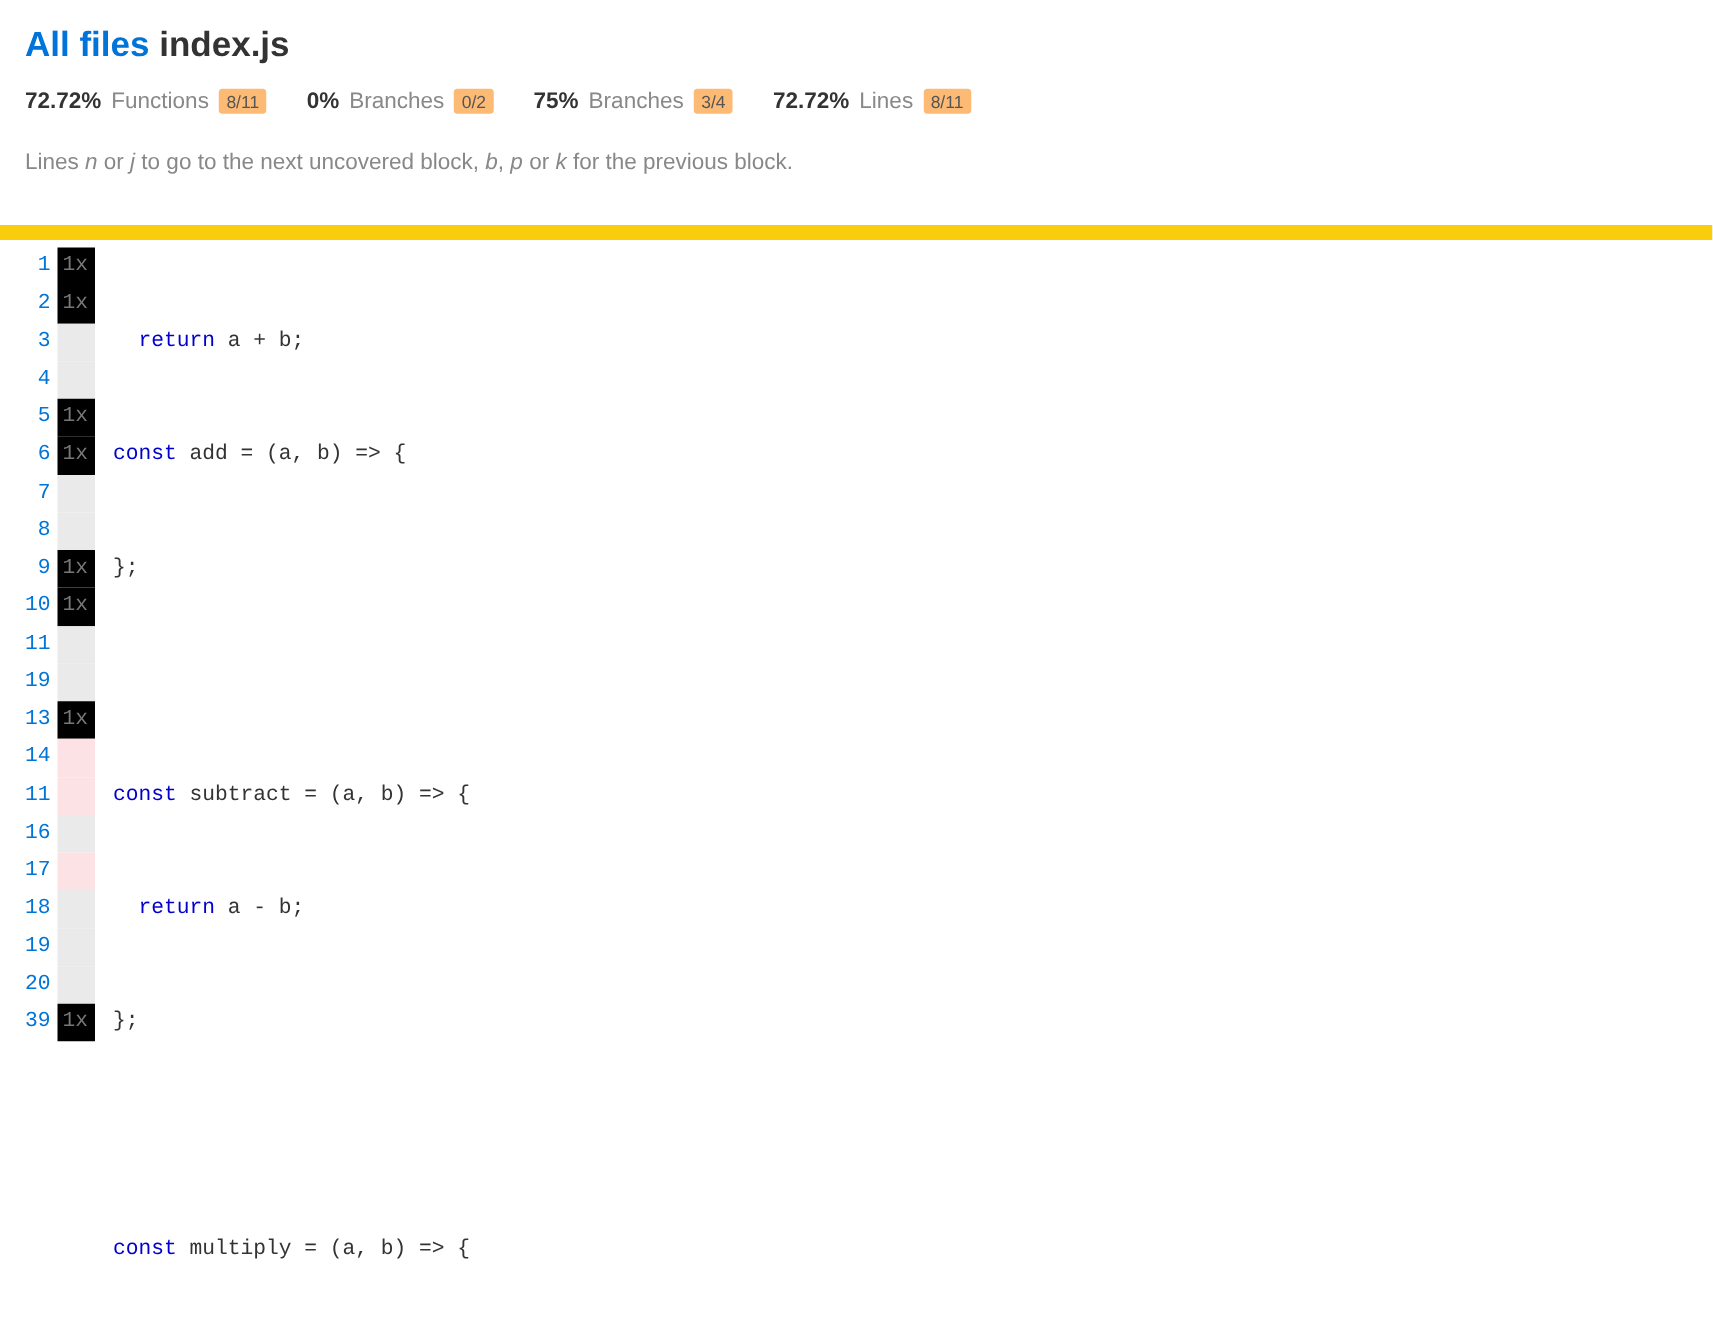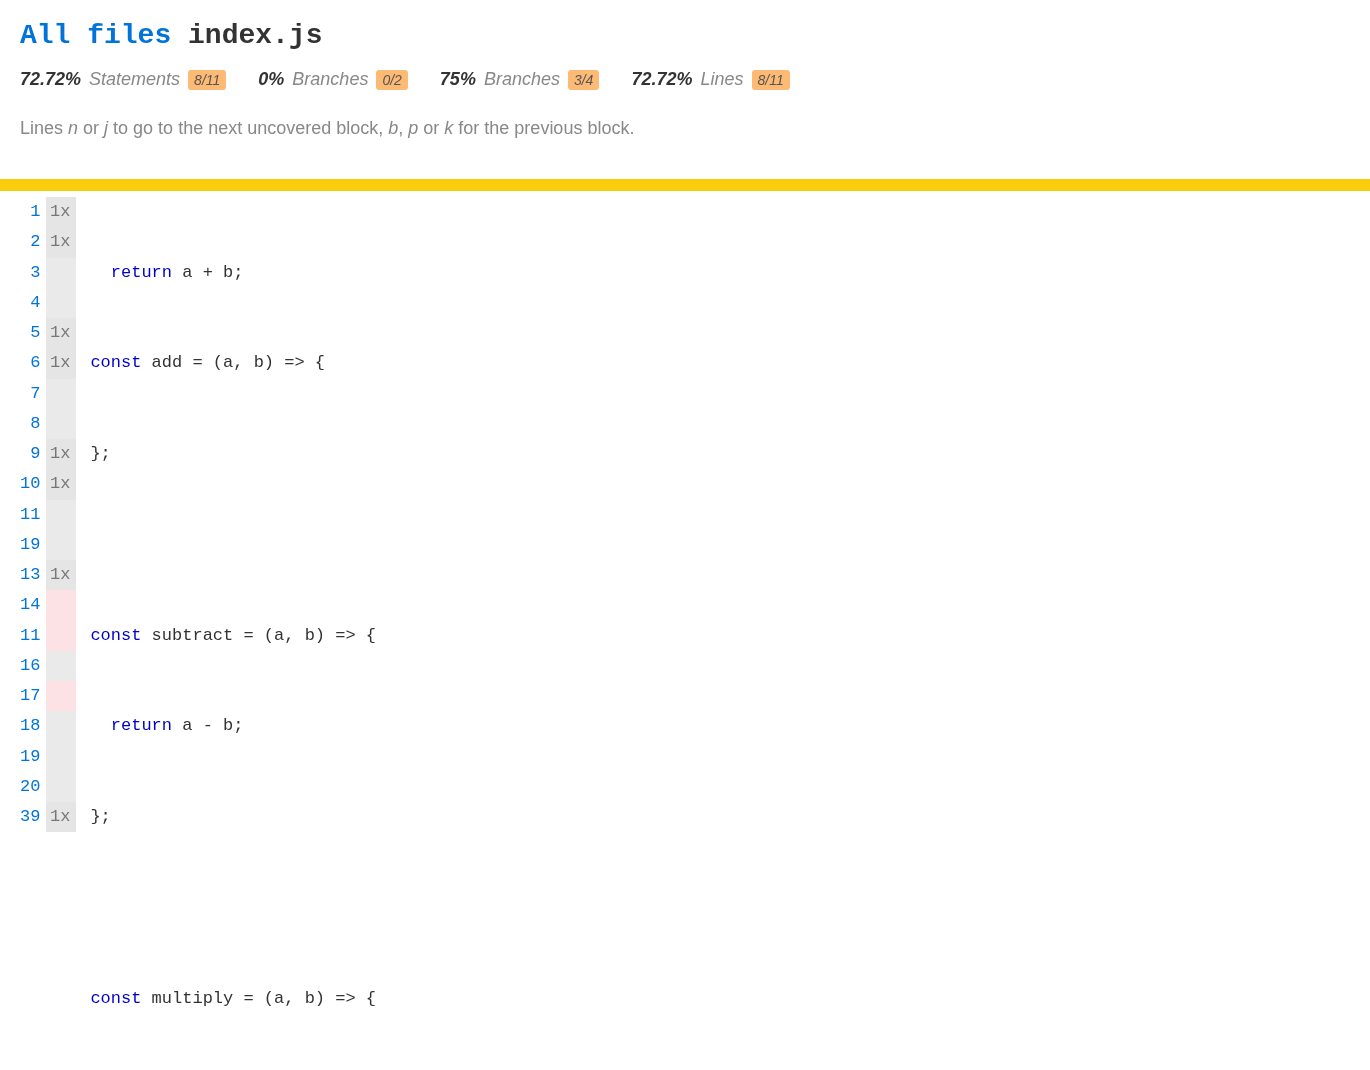--- a/index.html
+++ b/index.html
@@ -11,36 +11,34 @@
     color: #333;
     background: #fff;
   }
   .wrapper {
     padding: 20px;
   }
   h1 {
     font-size: 28px;
     font-weight: bold;
     margin: 0 0 18px 0;
-    font-family: Liberation Mono, monospace;
   }
   h1 a {
     color: #0074D9;
     text-decoration: none;
   }
   h1 .filename {
     color: #333;
     font-weight: bold;
   }
   .stats {
     display: flex;
     gap: 32px;
     margin-bottom: 28px;
     flex-wrap: wrap;
-    font-style: italic;
   }
   .stat-group {
     display: flex;
     align-items: baseline;
     gap: 8px;
     font-size: 18px;
   }
   .stat-pct {
     font-weight: bold;
     color: #333;
@@ -87,21 +85,21 @@
     text-align: right;
     min-width: 30px;
     user-select: none;
   }
   .col-count .cnt {
     display: block;
     height: 1.78em;
     padding-right: 6px;
   }
   .cnt-yes {
-    background: #e5e5e5;
+    background: #000000;
     color: #777;
   }
   .cnt-no {
     background: #fce1e5;
   }
   .cnt-empty {
     background: #eaeaea;
   }
   .col-code {
     padding-left: 14px;
@@ -115,21 +113,21 @@
 
 <div class="wrapper">
   <h1>
     <a href="#">All files</a>
     <span class="filename">index.js</span>
   </h1>
 
   <div class="stats">
     <div class="stat-group">
       <span class="stat-pct">72.72%</span>
-      <span class="stat-label">Statements</span>
+      <span class="stat-label">Functions</span>
       <span class="stat-frac">8/11</span>
     </div>
     <div class="stat-group">
       <span class="stat-pct">0%</span>
       <span class="stat-label">Branches</span>
       <span class="stat-frac">0/2</span>
     </div>
     <div class="stat-group">
       <span class="stat-pct">75%</span>
       <span class="stat-label">Branches</span>

